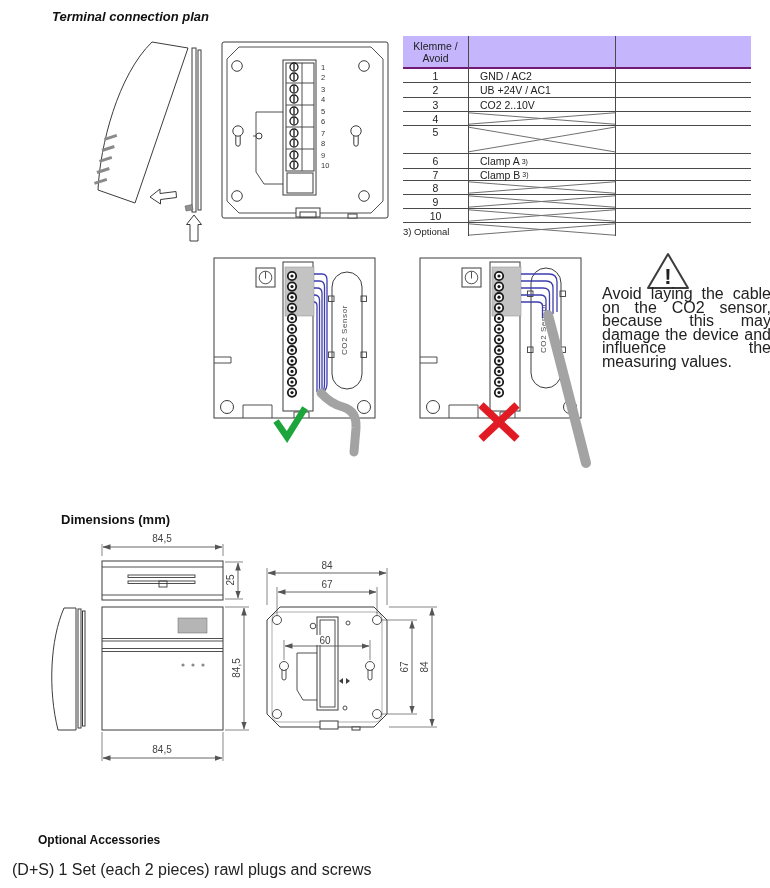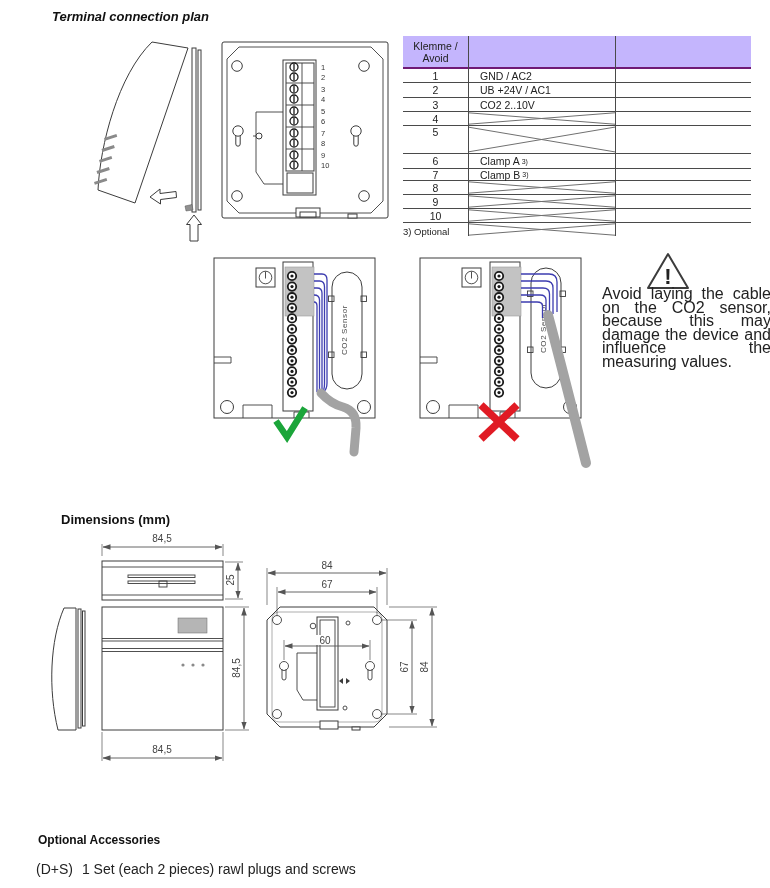--- a/index.html
+++ b/index.html
@@ -18,21 +18,21 @@
   .c2{width:147px;padding-left:12px;font-size:10.5px;color:#222;box-sizing:border-box;position:relative;align-self:stretch;display:flex;align-items:center;}
   .c2.xcell{padding:0;}
   .c3{flex:1;}
   .xmark{position:absolute;left:0;top:0;width:100%;height:100%;}
   .xmark line{stroke:#707070;stroke-width:1;vector-effect:non-scaling-stroke;}
   .vline{position:absolute;top:0;width:1px;height:200px;background:#4a4a4a;}
   sup{font-size:7px;margin-left:2px;}
   .footnote{position:absolute;left:403px;top:226px;font-size:9.5px;color:#222;}
   .warntext{position:absolute;left:602px;top:287px;width:169px;font-size:16px;line-height:13.5px;
             text-align:justify;color:#222;}
-  .accline{position:absolute;left:36px;top:861px;font-size:14px;color:#222;}
+  .accline{position:absolute;left:12px;top:861px;font-size:16px;color:#222;}
   .accline .code{display:inline-block;width:42px;}
   .d{fill:#fff;stroke:#3c3c3c;stroke-width:1;}
   .dn{fill:none;stroke:#3c3c3c;stroke-width:0.9;}
   .dim{stroke:#555;stroke-width:0.9;fill:none;}
   .ext{stroke:#555;stroke-width:0.7;}
   .dtx{font-size:10px;fill:#444;}
 </style>
 </head>
 <body>
 

